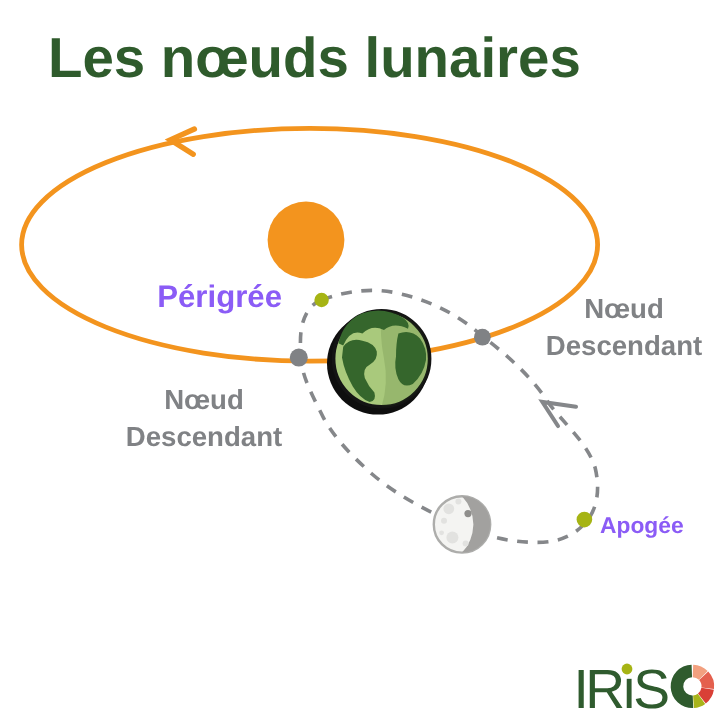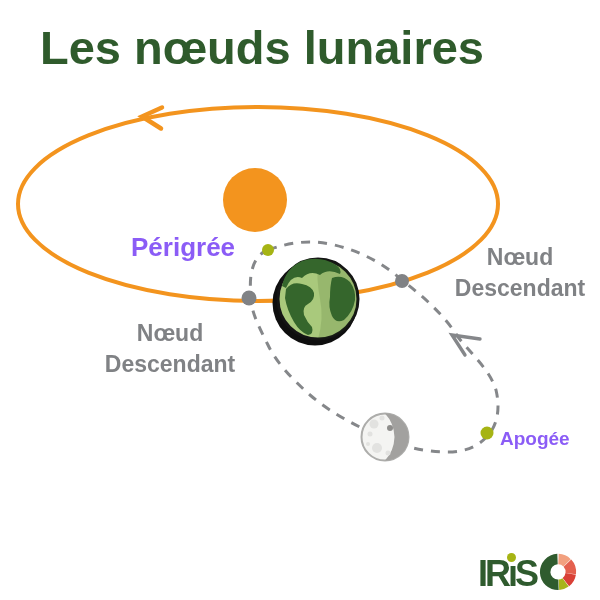--- a/index.html
+++ b/index.html
@@ -5,21 +5,21 @@
   html,body{margin:0;padding:0;background:#ffffff;}
   body{width:600px;height:600px;position:relative;overflow:hidden;
        font-family:"Liberation Sans", sans-serif;}
   .canvas{position:absolute;inset:0;width:600px;height:600px;}
   .title{position:absolute;left:40px;top:20px;font-size:47px;font-weight:bold;
          color:#2F5B2C;letter-spacing:0px;white-space:nowrap;}
   .lbl{position:absolute;font-weight:bold;white-space:nowrap;}
   .olive{color:#8b5cf6;font-size:26px;}
   .gray2{color:#808285;font-size:23px;line-height:31px;text-align:center;}
   .logo{position:absolute;left:478px;top:551px;display:flex;align-items:flex-start;}
-  .logo .txt{font-size:36px;line-height:46px;font-weight:bold;color:#2F5B2E;
+  .logo .txt{font-size:46px;line-height:46px;font-weight:normal;color:#2F5B2E;
              letter-spacing:-3px;}
   .logo .iwrap{position:relative;display:inline-block;}
   .logo .idot{position:absolute;top:2px;left:50%;margin-left:-5px;width:9px;height:9px;
               border-radius:50%;background:#A6B414;}
   .logo svg{margin-left:2px;margin-top:0px;}
 </style>
 </head>
 <body>
 
 <div class="canvas">

